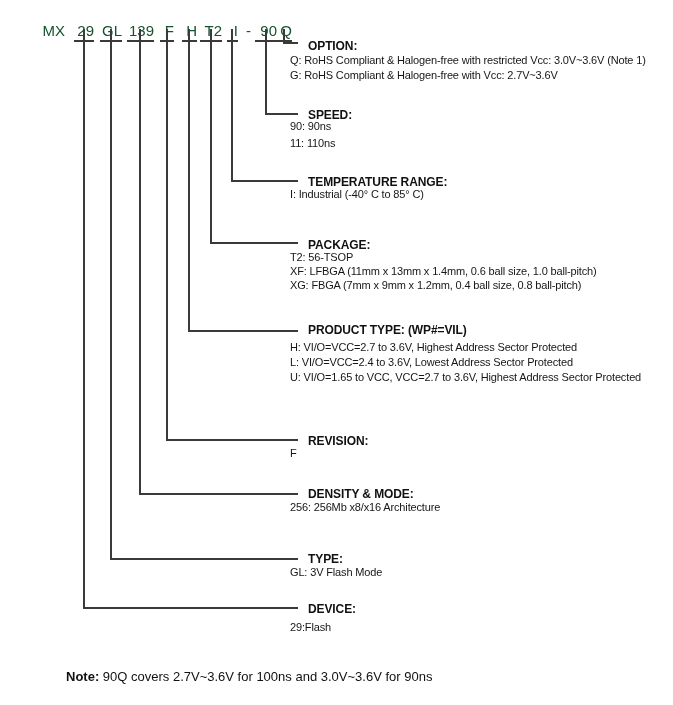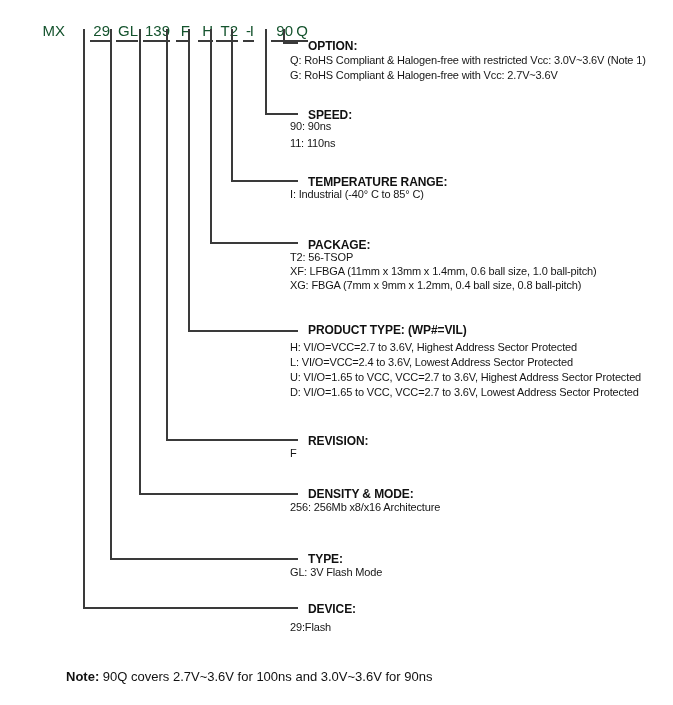--- a/index.html
+++ b/index.html
@@ -22,21 +22,20 @@
     top: 21px;
     height: 19px;
     line-height: 19px;
     font-size: 15px;
     text-align: right;
     white-space: nowrap;
     color: #14532d;
   }
   .pn-seg.u {
     border-bottom: 2px solid #3a3a3a;
-    margin-left: 16px;
   }
   
   .vline, .hline {
     position: absolute;
     background: #3a3a3a;
   }
   .vline { width: 2px; }
   .hline { height: 2px; }
   
   .sec-title {
@@ -135,21 +134,20 @@
     <div>T2: 56-TSOP</div>
     <div>XF: LFBGA (11mm x 13mm x 1.4mm, 0.6 ball size, 1.0 ball-pitch)</div>
     <div>XG: FBGA (7mm x 9mm x 1.2mm, 0.4 ball size, 0.8 ball-pitch)</div>
   </div>
 
   <div class="sec-title" style="top:323px">PRODUCT TYPE: (WP#=VIL)</div>
   <div class="sec-items" style="top:340px">
     <div>H: VI/O=VCC=2.7 to 3.6V, Highest Address Sector Protected</div>
     <div>L: VI/O=VCC=2.4 to 3.6V, Lowest Address Sector Protected</div>
     <div>U: VI/O=1.65 to VCC, VCC=2.7 to 3.6V, Highest Address Sector Protected</div>
-    <div>D: VI/O=1.65 to VCC, VCC=2.7 to 3.6V, Lowest Address Sector Protected</div>
   </div>
 
   <div class="sec-title" style="top:434px">REVISION:</div>
   <div class="sec-items" style="top:446px">
     <div>F</div>
   </div>
 
   <div class="sec-title" style="top:487px">DENSITY &amp; MODE:</div>
   <div class="sec-items" style="top:500px">
     <div>256: 256Mb x8/x16 Architecture</div>

